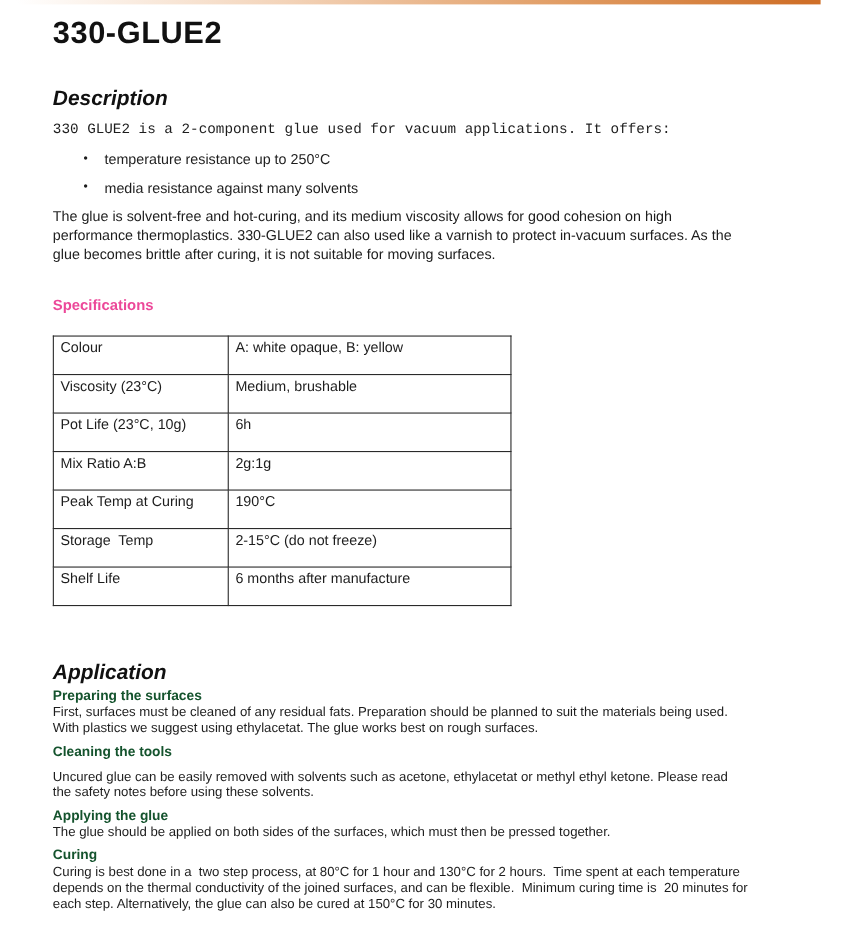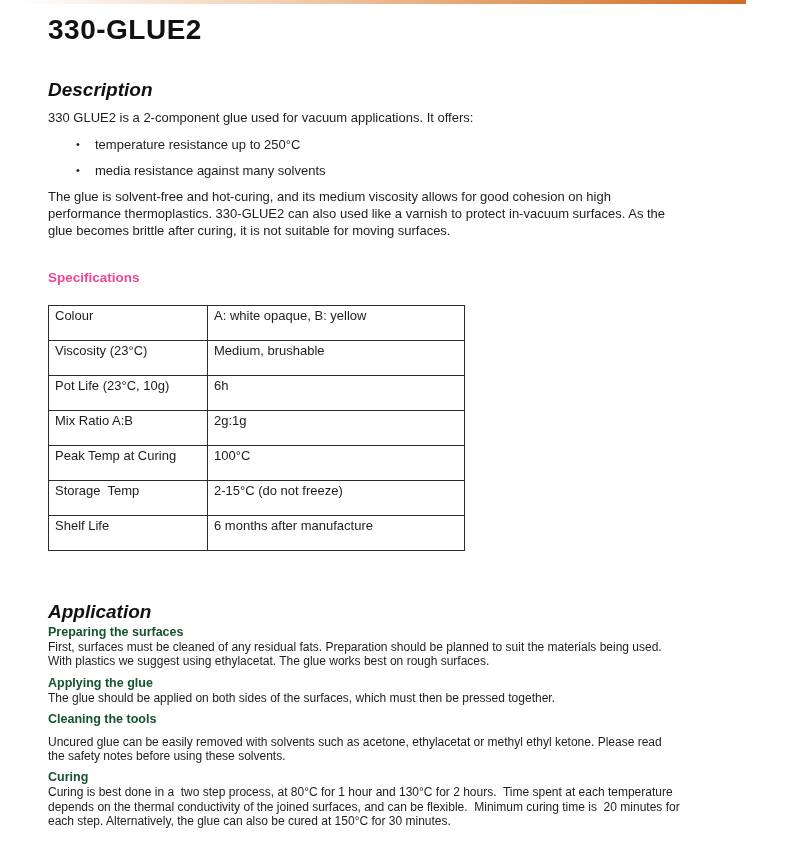--- a/index.html
+++ b/index.html
@@ -33,20 +33,21 @@
     font-style: italic;
     color: #111;
     margin: 0;
   }
   #description-heading { margin-top: 36px; }
   .intro-para {
     margin: 8px 0 0 0;
     font-size: 13px;
     line-height: 17px;
     white-space: pre-wrap;
+    font-family: Liberation Mono, monospace;
   }
   .bullet-list {
     list-style: none;
     margin: 10px 0 0 0;
     padding: 0;
   }
   .bullet-list li {
     position: relative;
     padding-left: 47px;
     font-size: 13px;
@@ -148,21 +149,21 @@
       <tr>
         <td class="col-key">Pot Life (23°C, 10g)</td>
         <td>6h</td>
       </tr>
       <tr>
         <td class="col-key">Mix Ratio A:B</td>
         <td>2g:1g</td>
       </tr>
       <tr>
         <td class="col-key">Peak Temp at Curing</td>
-        <td>100°C</td>
+        <td>190°C</td>
       </tr>
       <tr>
         <td class="col-key">Storage  Temp</td>
         <td>2-15°C (do not freeze)</td>
       </tr>
       <tr>
         <td class="col-key">Shelf Life</td>
         <td>6 months after manufacture</td>
       </tr>
     </tbody>
@@ -170,29 +171,29 @@
 
   <h2 class="section-heading" id="application-heading">Application</h2>
 
   <div class="app-section mt2">
     <p class="app-title">Preparing the surfaces</p>
     <p class="app-body">First, surfaces must be cleaned of any residual fats. Preparation should be planned to suit the materials being used.
 With plastics we suggest using ethylacetat. The glue works best on rough surfaces.</p>
   </div>
 
 
-  <div class="app-section mt7">
-    <p class="app-title">Applying the glue</p>
-    <p class="app-body">The glue should be applied on both sides of the surfaces, which must then be pressed together.</p>
-  </div>
-
   <div class="app-section mt7 gap-para">
     <p class="app-title">Cleaning the tools</p>
     <p class="app-body">Uncured glue can be easily removed with solvents such as acetone, ethylacetat or methyl ethyl ketone. Please read
 the safety notes before using these solvents.</p>
+  </div>
+
+  <div class="app-section mt7">
+    <p class="app-title">Applying the glue</p>
+    <p class="app-body">The glue should be applied on both sides of the surfaces, which must then be pressed together.</p>
   </div>
 
   <div class="app-section mt7">
     <p class="app-title">Curing</p>
     <p class="app-body">Curing is best done in a  two step process, at 80°C for 1 hour and 130°C for 2 hours.  Time spent at each temperature
 depends on the thermal conductivity of the joined surfaces, and can be flexible.  Minimum curing time is  20 minutes for
 each step. Alternatively, the glue can also be cured at 150°C for 30 minutes.</p>
   </div>
 
 </div>

